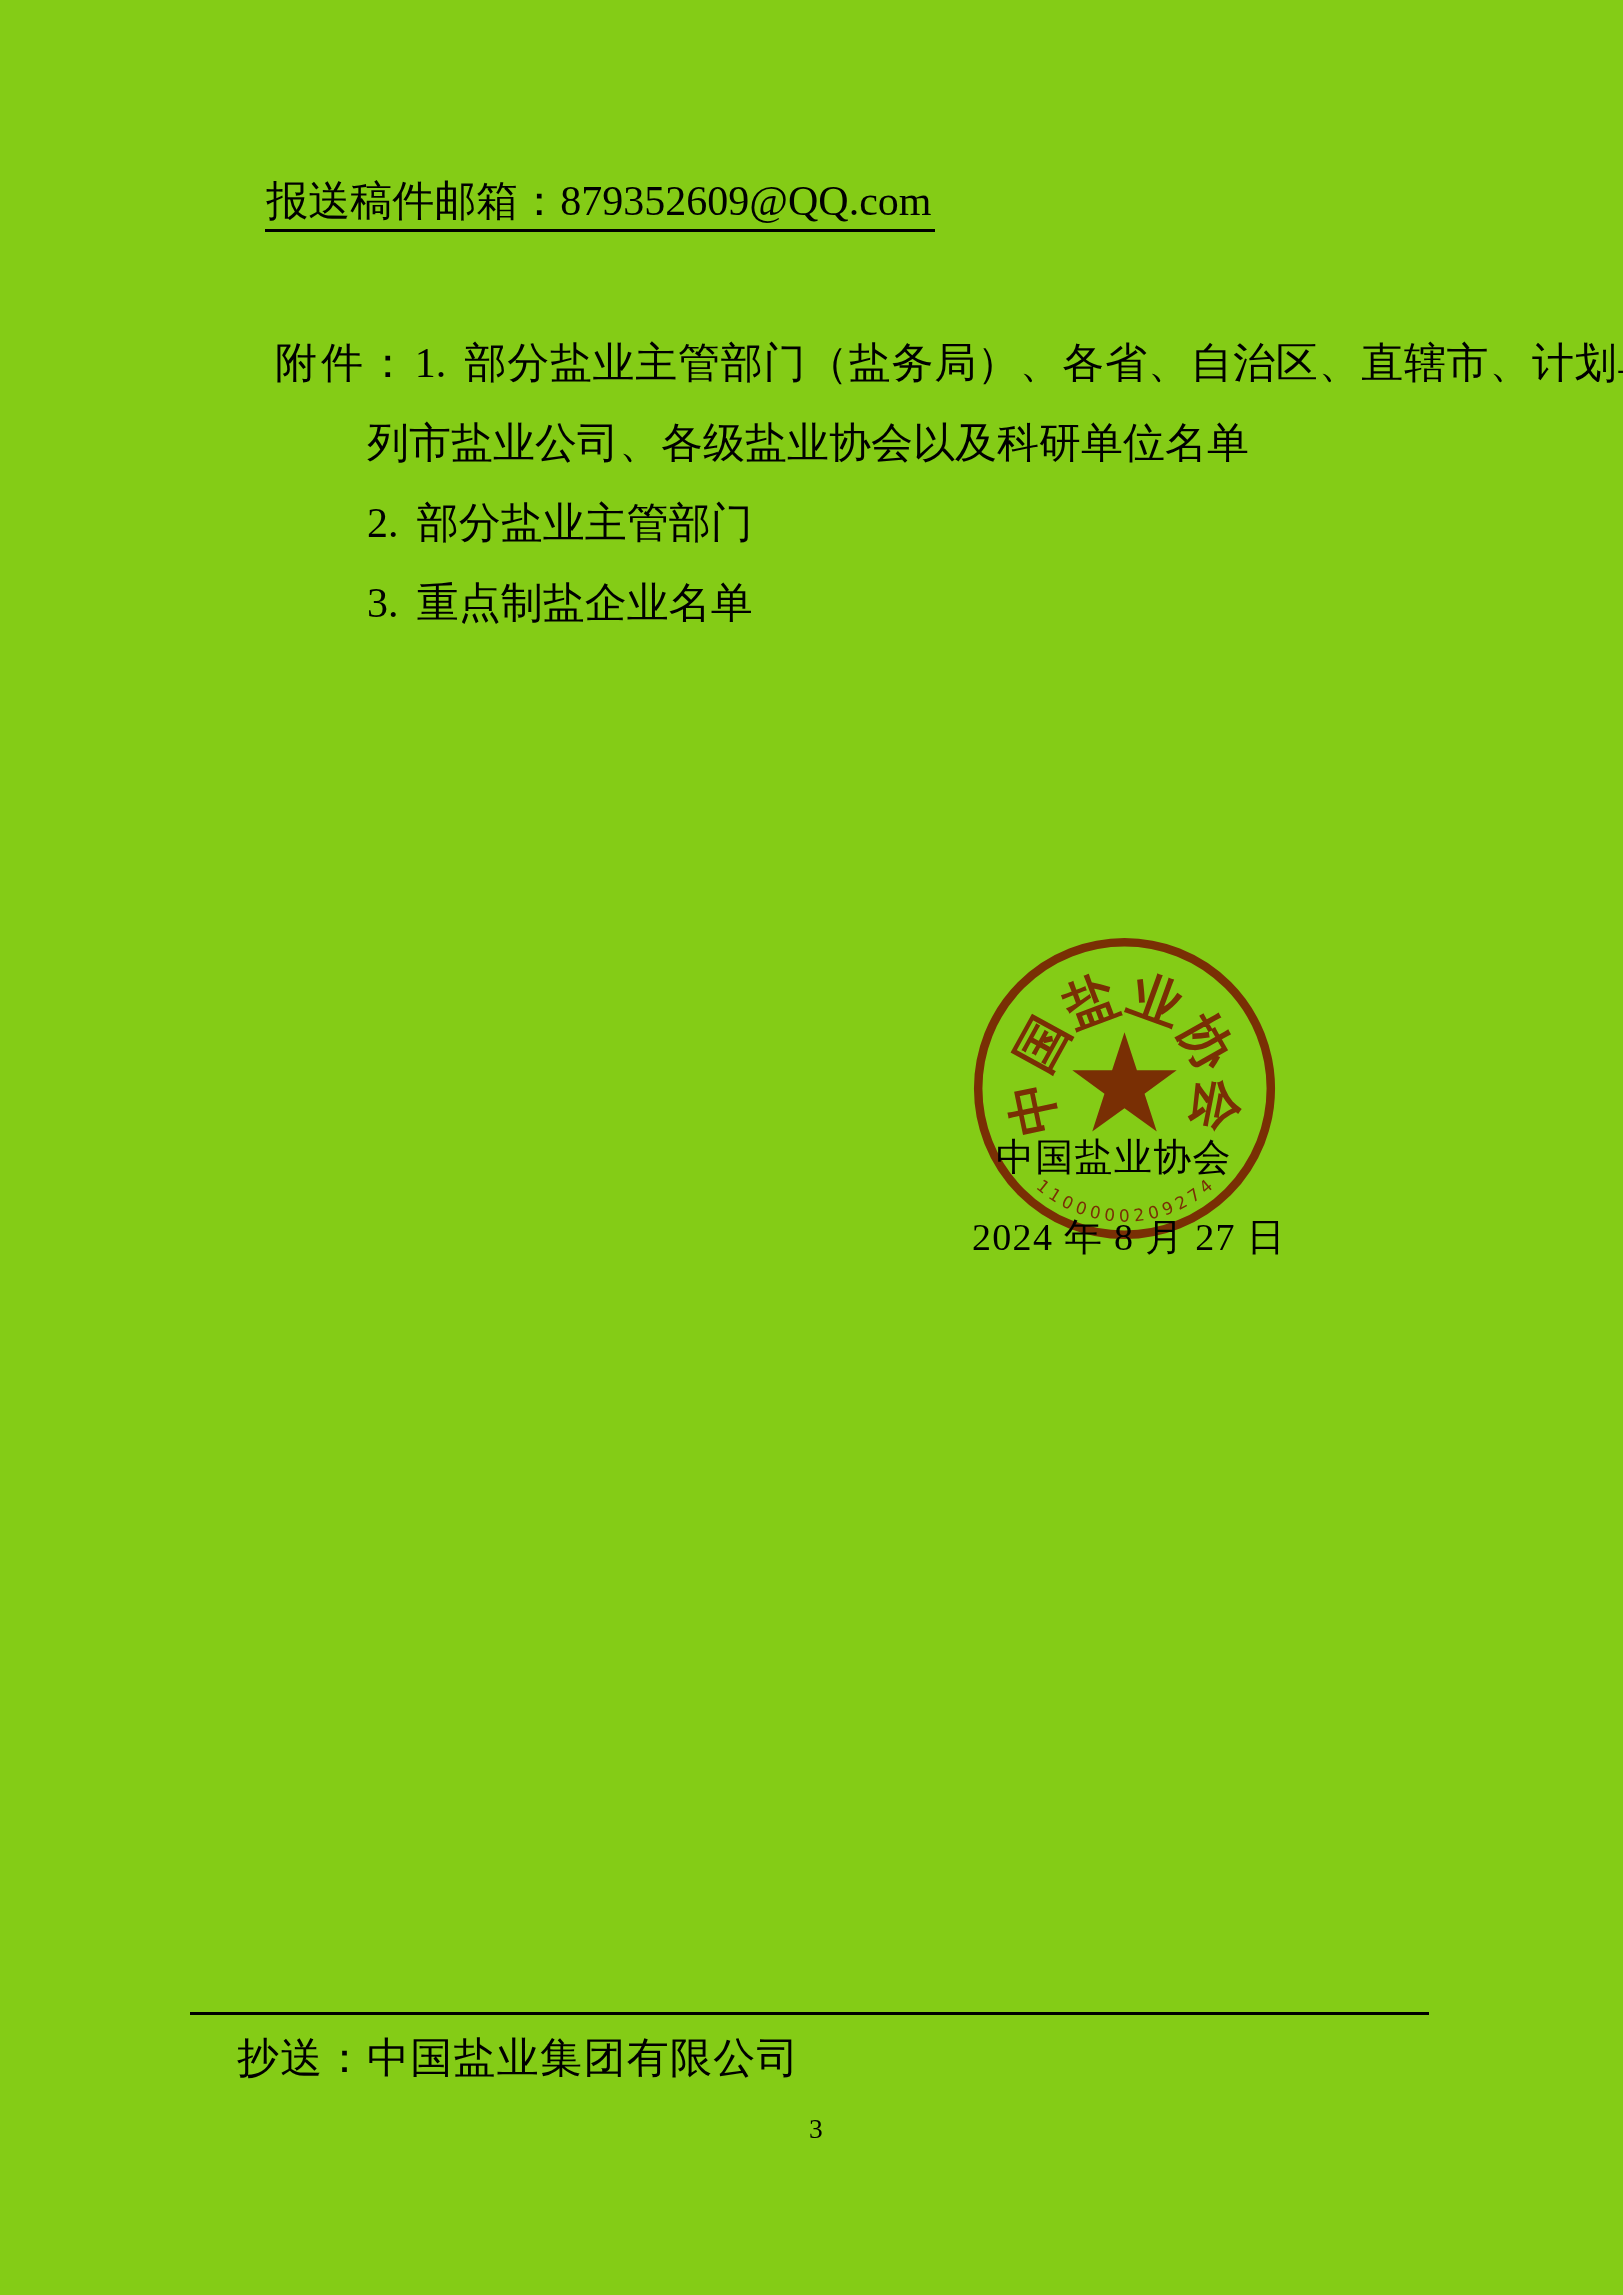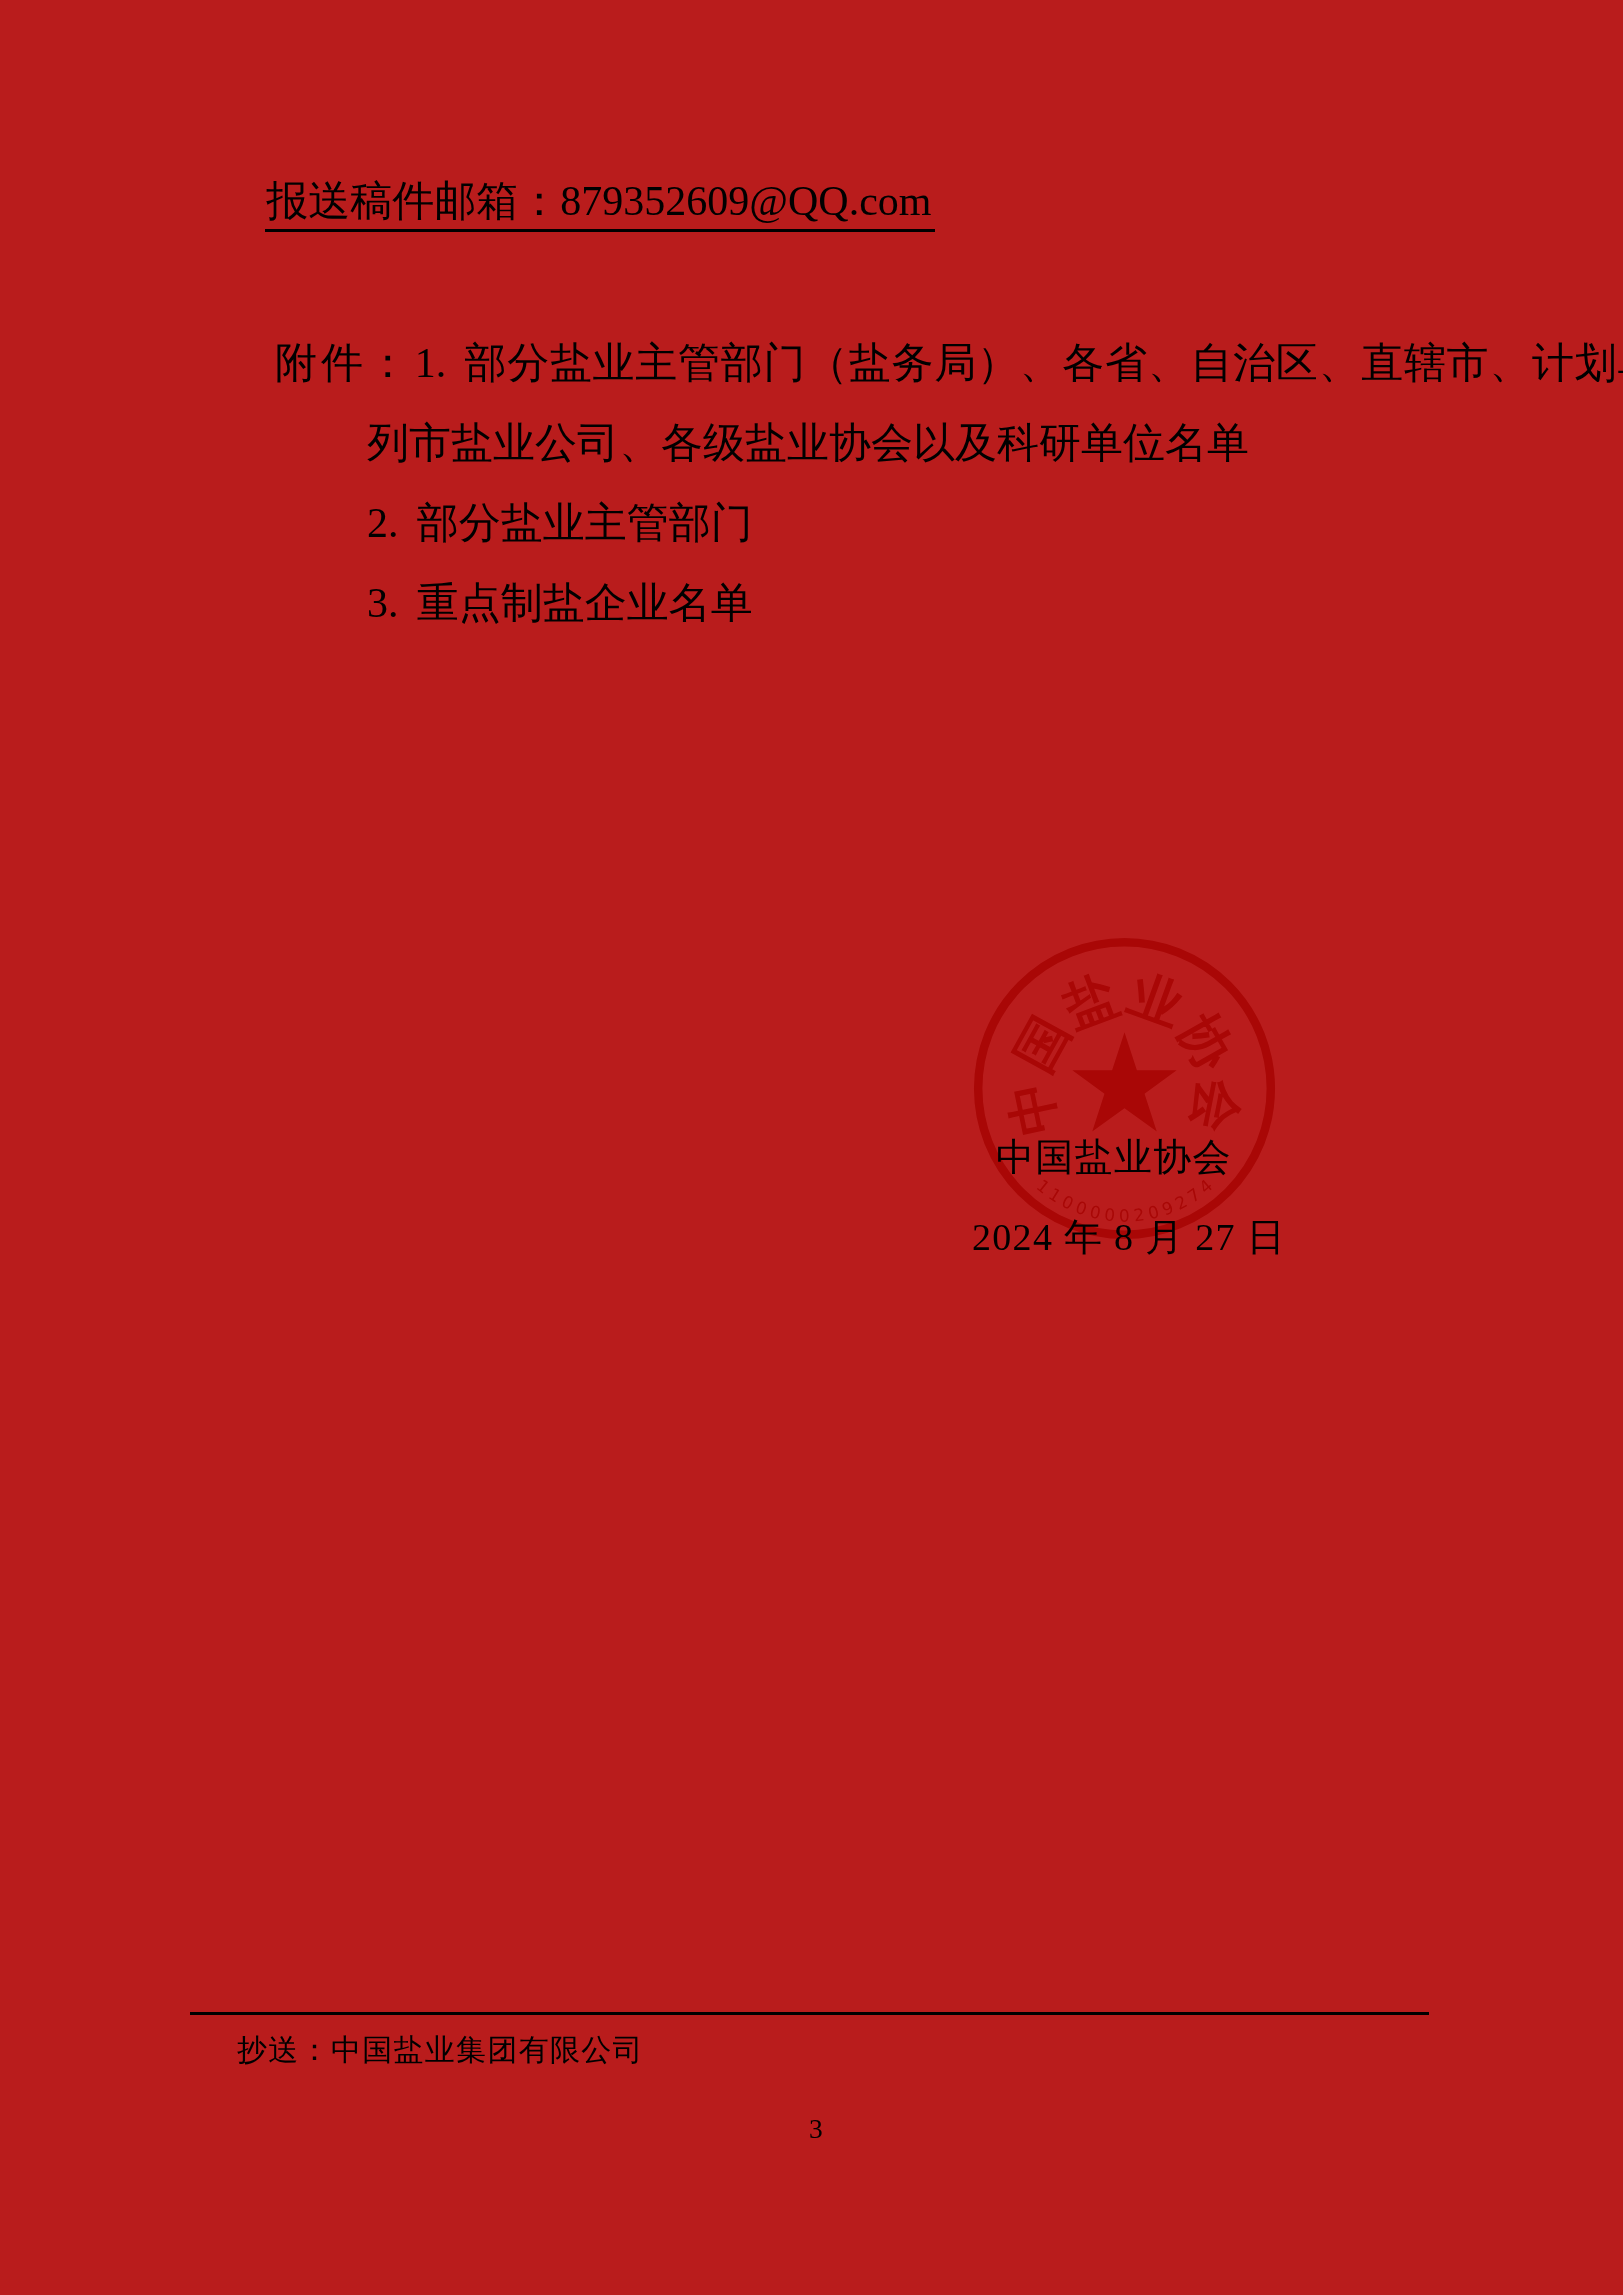--- a/index.html
+++ b/index.html
@@ -1,20 +1,20 @@
 <!DOCTYPE html>
 <html style="font-size:10.5px"><head>
 <meta charset="utf-8">
 <style>
   html, body { margin: 0; padding: 0; background: #888; }
   .page {
     position: relative;
     width: 1623px;
     height: 2295px;
-    background: #b91c1c;
+    background: #84cc16;
     font-family: "Liberation Serif", "DejaVu Serif", serif;
     color: #000;
     overflow: hidden;
   }
   .email-line {
     position: absolute;
     left: 265px;
     top: 178px;
     font-size: 42px;
     line-height: 1.1;
@@ -51,21 +51,21 @@
     left: 190px;
     top: 2012px;
     width: 1239px;
     height: 3.3px;
     background: #000;
   }
   .cc-line {
     position: absolute;
     left: 237px;
     top: 2030px;
-    font-size: 30px;
+    font-size: 42px;
     letter-spacing: 1.3px;
     white-space: nowrap;
   }
   .page-num {
     position: absolute;
     left: 809px;
     top: 2113px;
     font-size: 27.5px;
   }
   .seal text {

